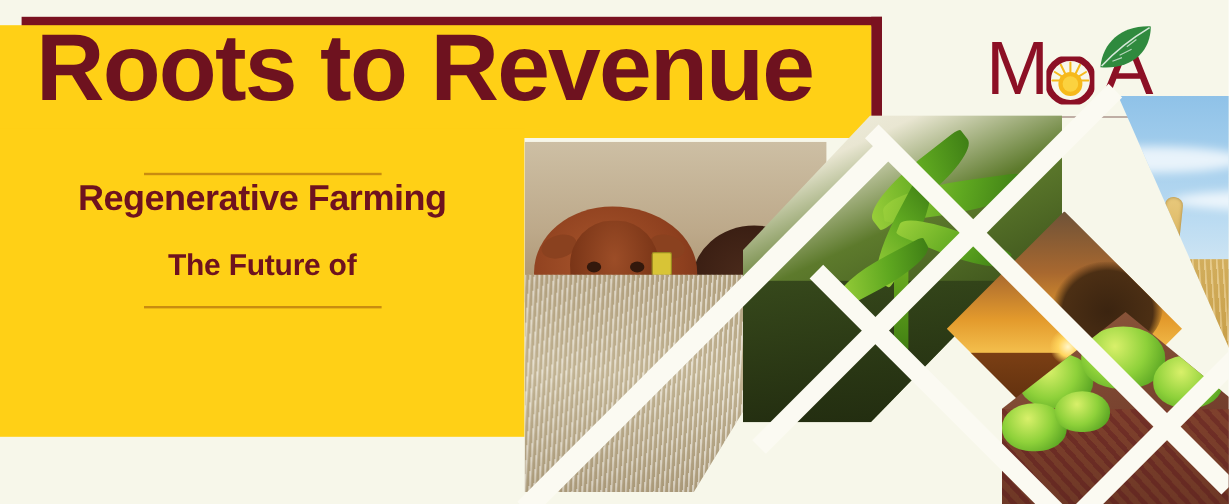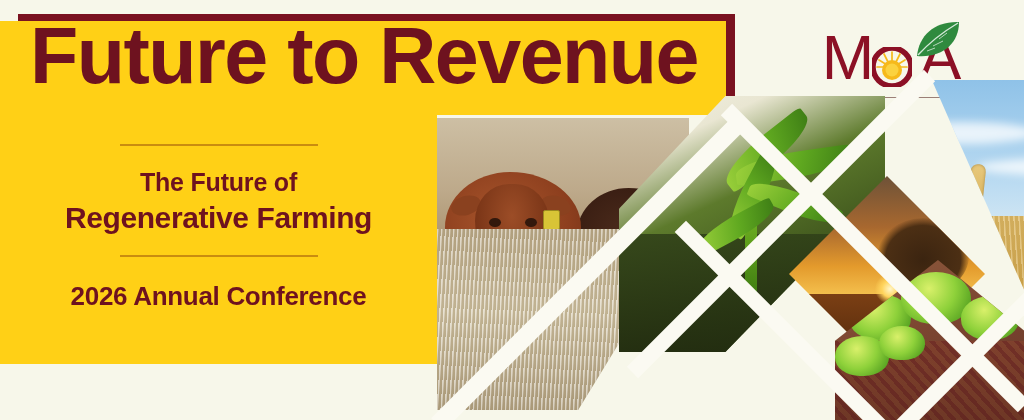--- a/index.html
+++ b/index.html
@@ -371,30 +371,29 @@
 </head>
 <body>
 
 <div id="banner">
 
   <div id="title-frame">
     <div class="frame-top"></div>
     <div class="frame-right"></div>
     <div class="frame-fill"></div>
   </div>
-  <div id="title-text">Future to Revenue</div>
+  <div id="title-text">Roots to Revenue</div>
 
   <div id="yellow-panel"></div>
 
   <div id="copy-stack">
     <div class="rule" id="rule-top"></div>
+    <div id="sub-large">Regenerative Farming</div>
     <div id="sub-small">The Future of</div>
-    <div id="sub-large">Regenerative Farming</div>
     <div class="rule" id="rule-bot"></div>
-    <div id="conf-line1">2026 Annual Conference</div>
   </div>
 
   <div id="logo-lockup">
     <div id="logo-mark">
       <div id="logo-letters">
         <span>M</span><span class="gap"></span><span>A</span>
       </div>
 
       <svg id="logo-sun" viewBox="0 0 40 40">
         <circle cx="20" cy="20" r="19" fill="none" stroke="#8c1025" stroke-width="5.5"></circle>

